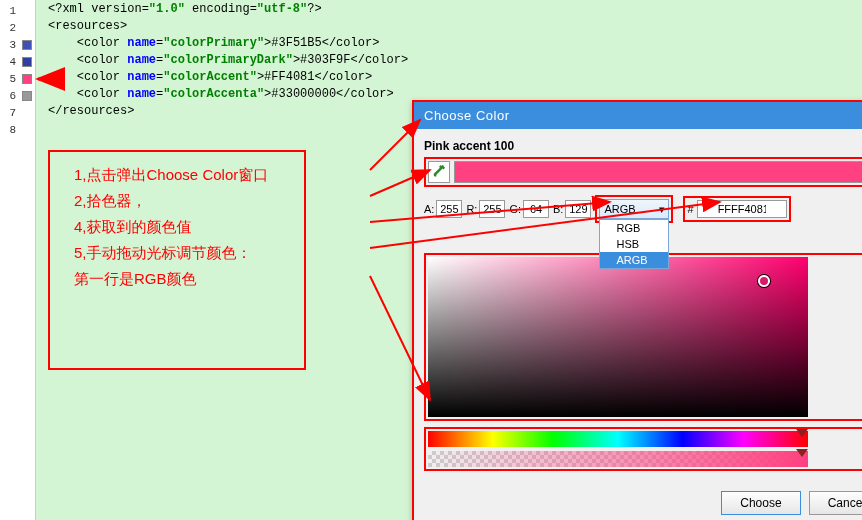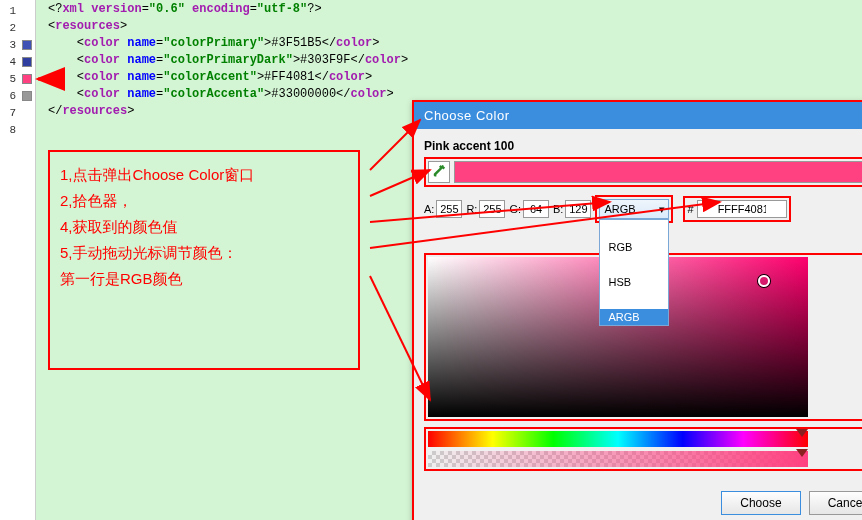--- a/index.html
+++ b/index.html
@@ -5,44 +5,44 @@
 * { margin: 0; padding: 0; box-sizing: border-box; }
 body { font-family: Consolas, "Courier New", monospace; font-size: 12px; background: #ffffff; width: 862px; height: 520px; position: relative; overflow: hidden; }
 .editor { display: flex; height: 100%; background: #d4f5d4; }
 .gutter { width: 36px; background: #ffffff; border-right: 1px solid #ccc; padding-top: 2px; }
 .gutter-row { display: flex; align-items: center; height: 17px; padding-left: 4px; }
 .lineno { width: 12px; text-align: right; color: #333; font-size: 11px; }
 .swatch { width: 10px; height: 10px; margin-left: 6px; border: 1px solid #888; }
 .code-area { flex: 1; padding-top: 2px; position: relative; }
 .code-line { height: 17px; padding-left: 12px; white-space: pre; font-size: 12px; }
 .t-punc { color: #000; }
-.t-tag { color: #a21caf; font-weight: bold; }
+.t-tag { color: #000000; font-weight: normal; }
 .t-attr { color: #0000ff; font-weight: bold; }
 .t-str { color: #008000; font-weight: bold; }
 .t-text { color: #000; }
-.annotations { position: absolute; left: 48px; top: 150px; width: 312px; height: 220px; border: 2px solid #ff0000; background: transparent; padding: 10px 10px; }
+.annotations { position: absolute; left: 48px; top: 150px; width: 258px; height: 220px; border: 2px solid #ff0000; background: transparent; padding: 10px 24px; }
 .ann-line { font-family: "Microsoft YaHei", Arial, sans-serif; font-size: 15px; color: #ff0000; line-height: 26px; }
 .dialog { position: absolute; left: 412px; top: 100px; width: 484px; background: #f0f0f0; border: 1px solid #3b8dde; box-shadow: 0 2px 6px rgba(0,0,0,0.25); }
 .dlg-border { border: 2px solid #ff0000; }
 .dlg-title { background: #3b8dde; color: #fff; font-family: "Microsoft YaHei", Arial, sans-serif; font-size: 13px; padding: 6px 10px; display: flex; justify-content: space-between; align-items: center; letter-spacing: .5px; }
 .dlg-close { width: 14px; height: 14px; color: #fff; font-size: 14px; cursor: pointer; text-align: center; line-height: 14px; }
 .dlg-body { padding: 10px; }
 .color-name { font-family: Arial, sans-serif; font-size: 12px; font-weight: bold; color: #000; margin-bottom: 4px; }
 .color-preview-row { display: flex; align-items: stretch; gap: 4px; border: 2px solid #ff0000; padding: 2px; }
 .eyedrop { width: 22px; height: 22px; border: 1px solid #999; background: #fff; display: flex; align-items: center; justify-content: center; cursor: pointer; }
 .eyedrop svg { width: 14px; height: 14px; }
 .color-preview { flex: 1; height: 22px; background: #ff4081; border: 1px solid #999; }
 .argb-row { display: flex; align-items: center; gap: 4px; margin-top: 8px; font-family: Arial, sans-serif; font-size: 11px; }
 .argb-field { display: flex; align-items: center; gap: 2px; }
 .argb-field label { color: #000; }
 .argb-field input { width: 26px; height: 18px; border: 1px solid #999; font-size: 11px; text-align: center; }
 .mode-group { border: 2px solid #ff0000; display: flex; align-items: center; padding: 2px; position: relative; }
 .mode-select { width: 70px; height: 20px; border: 1px solid #7aa7d6; background: linear-gradient(#eef5fc,#dbeafb); font-size: 11px; font-family: Arial, sans-serif; display: flex; align-items: center; justify-content: space-between; padding: 0 4px; cursor: pointer; }
 .mode-dropdown { position: absolute; top: 22px; left: 2px; width: 70px; border: 1px solid #7aa7d6; background: #fff; font-size: 11px; z-index: 10; }
-.mode-opt { padding: 2px 8px; cursor: pointer; margin-top: 19px; }
+.mode-opt { padding: 2px 16px; cursor: pointer; }
 .mode-opt.sel { background: #3b8dde; color: #fff; }
 .hex-group { border: 2px solid #ff0000; padding: 2px; margin-left: 6px; }
 .hex-input { width: 90px; height: 18px; border: 1px solid #999; font-size: 11px; padding: 0 20px; font-family: Arial, sans-serif; }
 .color-field-wrap { margin-top: 30px; border: 2px solid #ff0000; padding: 2px; }
 .color-field { position: relative; width: 380px; height: 160px; background: linear-gradient(to top, #000 0%, rgba(0,0,0,0) 100%), linear-gradient(to right, #fff 0%, #ff006e 100%); cursor: crosshair; }
 .field-cursor { position: absolute; width: 12px; height: 12px; border: 2px solid #fff; border-radius: 50%; box-shadow: 0 0 0 1px #000; top: 18px; right: 38px; }
 .sliders-wrap { margin-top: 6px; border: 2px solid #ff0000; padding: 2px; }
 .hue-slider { width: 380px; height: 16px; background: linear-gradient(to right, #ff0000 0%, #ffff00 17%, #00ff00 33%, #00ffff 50%, #0000ff 67%, #ff00ff 83%, #ff0000 100%); position: relative; cursor: pointer; }
 .alpha-slider { width: 380px; height: 16px; margin-top: 4px; position: relative; cursor: pointer;
   background-image: linear-gradient(45deg,#ccc 25%,transparent 25%),linear-gradient(-45deg,#ccc 25%,transparent 25%),linear-gradient(45deg,transparent 75%,#ccc 75%),linear-gradient(-45deg,transparent 75%,#ccc 75%);
@@ -82,21 +82,21 @@
         <span class="swatch" style="background:#999"></span>
       </div>
     <div class="gutter-row">
         <span class="lineno">7</span>
       </div>
     <div class="gutter-row">
         <span class="lineno">8</span>
       </div>
   </div>
   <div class="code-area">
-    <div class="code-line"><span class="t-punc">&lt;?</span><span class="t-tag">xml version</span><span class="t-punc">=</span><span class="t-str">"<span>0.6</span>"</span> <span class="t-tag">encoding</span><span class="t-punc">=</span><span class="t-str">"<span>utf-8</span>"</span><span class="t-punc">?&gt;</span></div>
+    <div class="code-line"><span class="t-punc">&lt;?</span><span class="t-tag">xml version</span><span class="t-punc">=</span><span class="t-str">"<span>1.0</span>"</span> <span class="t-tag">encoding</span><span class="t-punc">=</span><span class="t-str">"<span>utf-8</span>"</span><span class="t-punc">?&gt;</span></div>
     <div class="code-line"><span class="t-punc">&lt;</span><span class="t-tag">resources</span><span class="t-punc">&gt;</span></div>
     <div class="code-line">    <span class="t-punc">&lt;</span><span class="t-tag">color</span> <span class="t-attr">name</span><span class="t-punc">=</span><span class="t-str">"<span>colorPrimary</span>"</span><span class="t-punc">&gt;</span><span class="t-text">#3F51B5</span><span class="t-punc">&lt;/</span><span class="t-tag">color</span><span class="t-punc">&gt;</span></div>
     <div class="code-line">    <span class="t-punc">&lt;</span><span class="t-tag">color</span> <span class="t-attr">name</span><span class="t-punc">=</span><span class="t-str">"<span>colorPrimaryDark</span>"</span><span class="t-punc">&gt;</span><span class="t-text">#303F9F</span><span class="t-punc">&lt;/</span><span class="t-tag">color</span><span class="t-punc">&gt;</span></div>
     <div class="code-line">    <span class="t-punc">&lt;</span><span class="t-tag">color</span> <span class="t-attr">name</span><span class="t-punc">=</span><span class="t-str">"<span>colorAccent</span>"</span><span class="t-punc">&gt;</span><span class="t-text">#FF4081</span><span class="t-punc">&lt;/</span><span class="t-tag">color</span><span class="t-punc">&gt;</span></div>
     <div class="code-line">    <span class="t-punc">&lt;</span><span class="t-tag">color</span> <span class="t-attr">name</span><span class="t-punc">=</span><span class="t-str">"<span>colorAccenta</span>"</span><span class="t-punc">&gt;</span><span class="t-text">#33000000</span><span class="t-punc">&lt;/</span><span class="t-tag">color</span><span class="t-punc">&gt;</span></div>
     <div class="code-line"><span class="t-punc">&lt;/</span><span class="t-tag">resources</span><span class="t-punc">&gt;</span></div>
   </div>
 </div>
 
 <div class="annotations">

